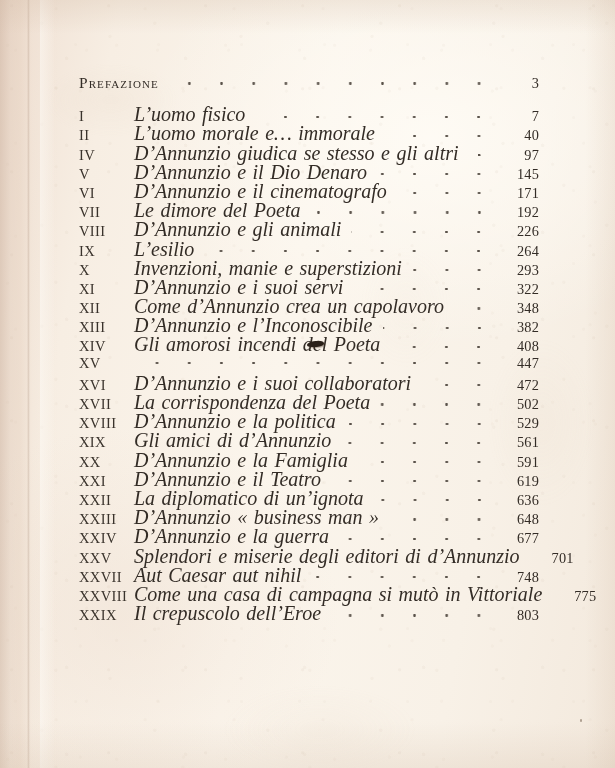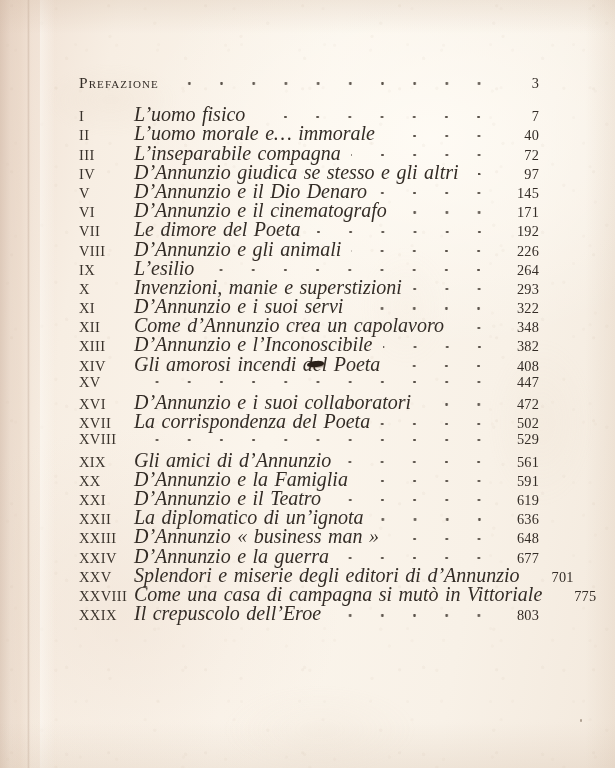--- a/index.html
+++ b/index.html
@@ -245,26 +245,20 @@
           <span class="leader"></span>
           <span class="pagenum">7</span>
         </div>
         <div class="row">
           <span class="numeral">II</span>
           <span class="title">L’uomo morale e… immorale</span>
           <span class="leader"></span>
           <span class="pagenum">40</span>
         </div>
         <div class="row">
-          <span class="numeral">III</span>
-          <span class="title">L’inseparabile compagna</span>
-          <span class="leader"></span>
-          <span class="pagenum">72</span>
-        </div>
-        <div class="row">
           <span class="numeral">IV</span>
           <span class="title">D’Annunzio giudica se stesso e gli altri</span>
           <span class="leader"></span>
           <span class="pagenum">97</span>
         </div>
         <div class="row">
           <span class="numeral">V</span>
           <span class="title">D’Annunzio e il Dio Denaro</span>
           <span class="leader"></span>
           <span class="pagenum">145</span>
@@ -336,20 +330,21 @@
           <span class="pagenum">472</span>
         </div>
         <div class="row">
           <span class="numeral">XVII</span>
           <span class="title">La corrispondenza del Poeta</span>
           <span class="leader"></span>
           <span class="pagenum">502</span>
         </div>
         <div class="row">
           <span class="numeral">XVIII</span>
+          <span class="title">D’Annunzio e la politica</span>
           <span class="leader"></span>
           <span class="pagenum">529</span>
         </div>
         <div class="row">
           <span class="numeral">XIX</span>
           <span class="title">Gli amici di d’Annunzio</span>
           <span class="leader"></span>
           <span class="pagenum">561</span>
         </div>
         <div class="row">
@@ -382,20 +377,26 @@
           <span class="leader"></span>
           <span class="pagenum">677</span>
         </div>
         <div class="row">
           <span class="numeral">XXV</span>
           <span class="title">Splendori e miserie degli editori di d’Annunzio</span>
           <span class="leader"></span>
           <span class="pagenum">701</span>
         </div>
         <div class="row">
+          <span class="numeral">XXVII</span>
+          <span class="title">Aut Caesar aut nihil</span>
+          <span class="leader"></span>
+          <span class="pagenum">748</span>
+        </div>
+        <div class="row">
           <span class="numeral">XXVIII</span>
           <span class="title">Come una casa di campagna si mutò in Vittoriale</span>
           <span class="leader"></span>
           <span class="pagenum">775</span>
         </div>
         <div class="row">
           <span class="numeral">XXIX</span>
           <span class="title">Il crepuscolo dell’Eroe</span>
           <span class="leader"></span>
           <span class="pagenum">803</span>

